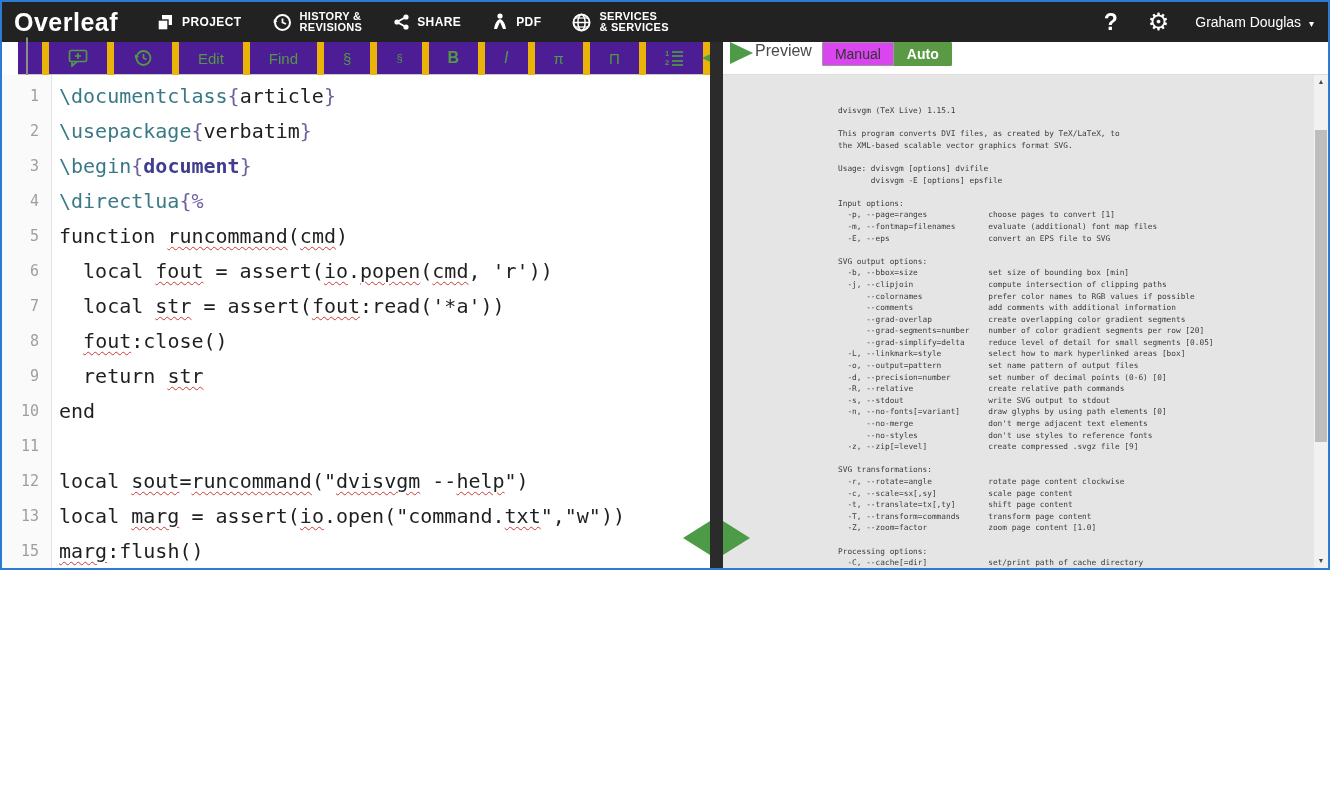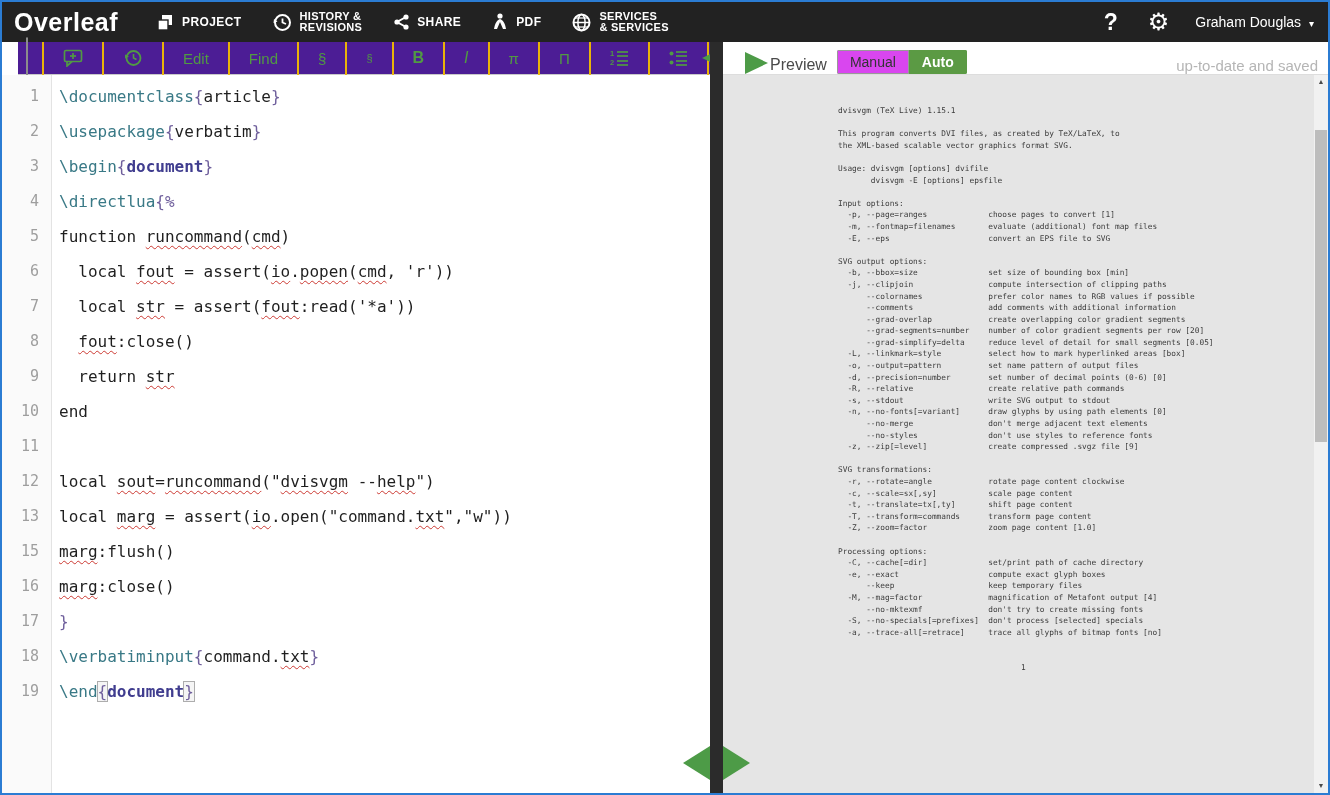--- a/index.html
+++ b/index.html
@@ -1,42 +1,42 @@
 <!DOCTYPE html>
 <html><head>
 <meta charset="utf-8">
 <style>
   * { margin:0; padding:0; box-sizing:border-box; }
   html,body { width:1330px; height:795px; font-family:"Liberation Sans", sans-serif; }
-  .win { width:1330px; height:795px; border:2px solid #2b7cd3; background:#fff; position:relative; overflow:hidden; }
+  .win { width:1330px; height:570px; border:2px solid #2b7cd3; background:#fff; position:relative; overflow:hidden; }
 
   
   .topnav { height:40px; background:#222; display:flex; align-items:center; padding:0 14px 0 10px; color:#fff; }
   .logo { font-size:25px; font-weight:bold; letter-spacing:0.5px; margin:0 38px 0 2px; }
   .nav-item { display:flex; align-items:center; gap:7px; margin-right:30px; cursor:pointer; }
   .nav-item .lbl { font-size:12px; font-weight:bold; letter-spacing:0.4px; }
   .nav-item .lbl2 { font-size:11px; font-weight:bold; line-height:11.5px; letter-spacing:0.3px; }
   .nav-spacer { flex:1; }
   .nav-help { font-size:23px; font-weight:bold; margin-right:30px; cursor:pointer; }
   .nav-gear { font-size:24px; margin-right:26px; cursor:pointer; line-height:1; }
   .nav-user { font-size:14px; cursor:pointer; }
   .nav-user .caret { font-size:10px; margin-left:4px; }
   .nicon { display:inline-block; }
 
   
   .content { position:absolute; top:40px; left:0; right:0; bottom:0; }
   .divider { position:absolute; left:708px; top:0; bottom:0; width:13px; background:#2b2b2b; z-index:5; }
   .ltoolbar { position:absolute; left:0; top:0; width:708px; height:33px; background:#4c1d95; border-bottom:1px solid #c9c9c9; display:flex; align-items:center; padding-left:8px;margin-left:16px; }
-  .rtoolbar { position:absolute; left:721px; top:0; right:0; height:33px; background:#fff; border-bottom:1px solid #ddd; display:flex; align-items:flex-end; padding-left:22px; }
+  .rtoolbar { position:absolute; left:721px; top:0; right:0; height:33px; background:#fff; border-bottom:1px solid #ddd; display:flex; align-items:flex-start; padding-left:7px; }
 
   .seg { display:flex; border:1px solid #8c8c8c; border-radius:3px; overflow:hidden; margin-right:14px; }
   .seg .opt { padding:4px 13px; font-size:14px; background:#fff; color:#444; cursor:pointer; }
   .seg .opt.active { background:#5b9a44; color:#fff; font-weight:bold; }
 
-  .tbtn { height:33px; display:flex; align-items:center; justify-content:center; padding:0 19px; border-left:2px solid #eab308; color:#519a43; font-size:15px; cursor:pointer; }
+  .tbtn { height:33px; display:flex; align-items:center; justify-content:center; padding:0 19px; border-left:7px solid #eab308; color:#519a43; font-size:15px; cursor:pointer; }
   .tbtn:last-of-type { border-right:1px solid #d8d8d8; }
   .tbtn.sm { font-size:11px; }
   .tbtn.b { font-weight:bold; font-size:16px; }
   .tbtn.i { font-style:italic; font-size:16px; }
 
   .tri-l { width:0; height:0; border-top:11px solid transparent; border-bottom:11px solid transparent; border-right:23px solid #4d9b47; cursor:pointer; }
   .tri-r { width:0; height:0; border-top:11px solid transparent; border-bottom:11px solid transparent; border-left:23px solid #4d9b47; cursor:pointer; }
   .ltoolbar .tri-l { position:absolute; right:1px; top:5px; }
 
   .pv-label { font-size:16px; color:#4a4a4a; margin:0 10px 0 2px; }
@@ -45,21 +45,21 @@
   .pv-seg .manual { background:#d946ef; border:1px solid #999; color:#333; }
   .pv-seg .auto { background:#5b9a44; border:1px solid #5b9a44; color:#fff; font-weight:bold; }
   .pv-status { flex:1; text-align:right; padding-right:10px; color:#b5b5b5; font-size:15px; }
 
   
   .editor { position:absolute; left:0; top:33px; width:708px; bottom:0; background:#fff; overflow:hidden; }
   .gutterbg { position:absolute; left:0; top:0; bottom:0; width:50px; background:#fafafa; border-right:1px solid #e3e3e3; }
   .codewrap { position:absolute; left:0; top:4px; right:0; }
   .code-line { display:flex; height:35px; line-height:35px; cursor:text; }
   .lnum { width:50px; flex:none; text-align:right; padding-right:13px; color:#9e9e9e; font-family:"DejaVu Sans Mono",monospace; font-size:15px; }
-  .lcode { padding-left:7px; white-space:pre; font-family:"DejaVu Sans Mono",monospace; font-size:16px; color:#1f1f1f; }
+  .lcode { padding-left:7px; white-space:pre; font-family:"DejaVu Sans Mono",monospace; font-size:20px; color:#1f1f1f; }
   .tok-c { color:#397986; }
   .tok-b { color:#6f5f9c; }
   .tok-k { color:#403d8f; font-weight:bold;text-align:center; }
   .tok-pct { color:#6f5f9c; font-style:italic; }
   .sq { text-decoration:underline; text-decoration-style:wavy; text-decoration-color:#cc3a33; text-decoration-thickness:1px; text-underline-offset:3px; }
   .match { outline:1px solid #adadad; background:#f5f5f5; }
 
   
   .btri-l { position:absolute; width:0; height:0; border-top:17px solid transparent; border-bottom:17px solid transparent; border-right:27px solid #4d9b47; left:681px; bottom:13px; z-index:6; cursor:pointer; }
   .btri-r { position:absolute; width:0; height:0; border-top:17px solid transparent; border-bottom:17px solid transparent; border-left:27px solid #4d9b47; left:721px; bottom:13px; z-index:6; cursor:pointer; }
@@ -236,21 +236,20 @@
       <div class="tri-l"></div>
     </div>
 
     <div class="rtoolbar">
       <div class="tri-r"></div>
       <div class="pv-label">Preview</div>
       <div class="pv-seg">
         <div class="opt manual">Manual</div>
         <div class="opt auto">Auto</div>
       </div>
-      <div class="pv-status">up-to-date and saved</div>
     </div>
 
     <div class="editor">
       <div class="gutterbg"></div>
       <div class="codewrap">
           <div class="code-line">
             <div class="lnum">1</div>
             <div class="lcode"><span class="tok-c">\documentclass</span><span class="tok-b">{</span><span>article</span><span class="tok-b">}</span></div>
           </div>
           <div class="code-line">

